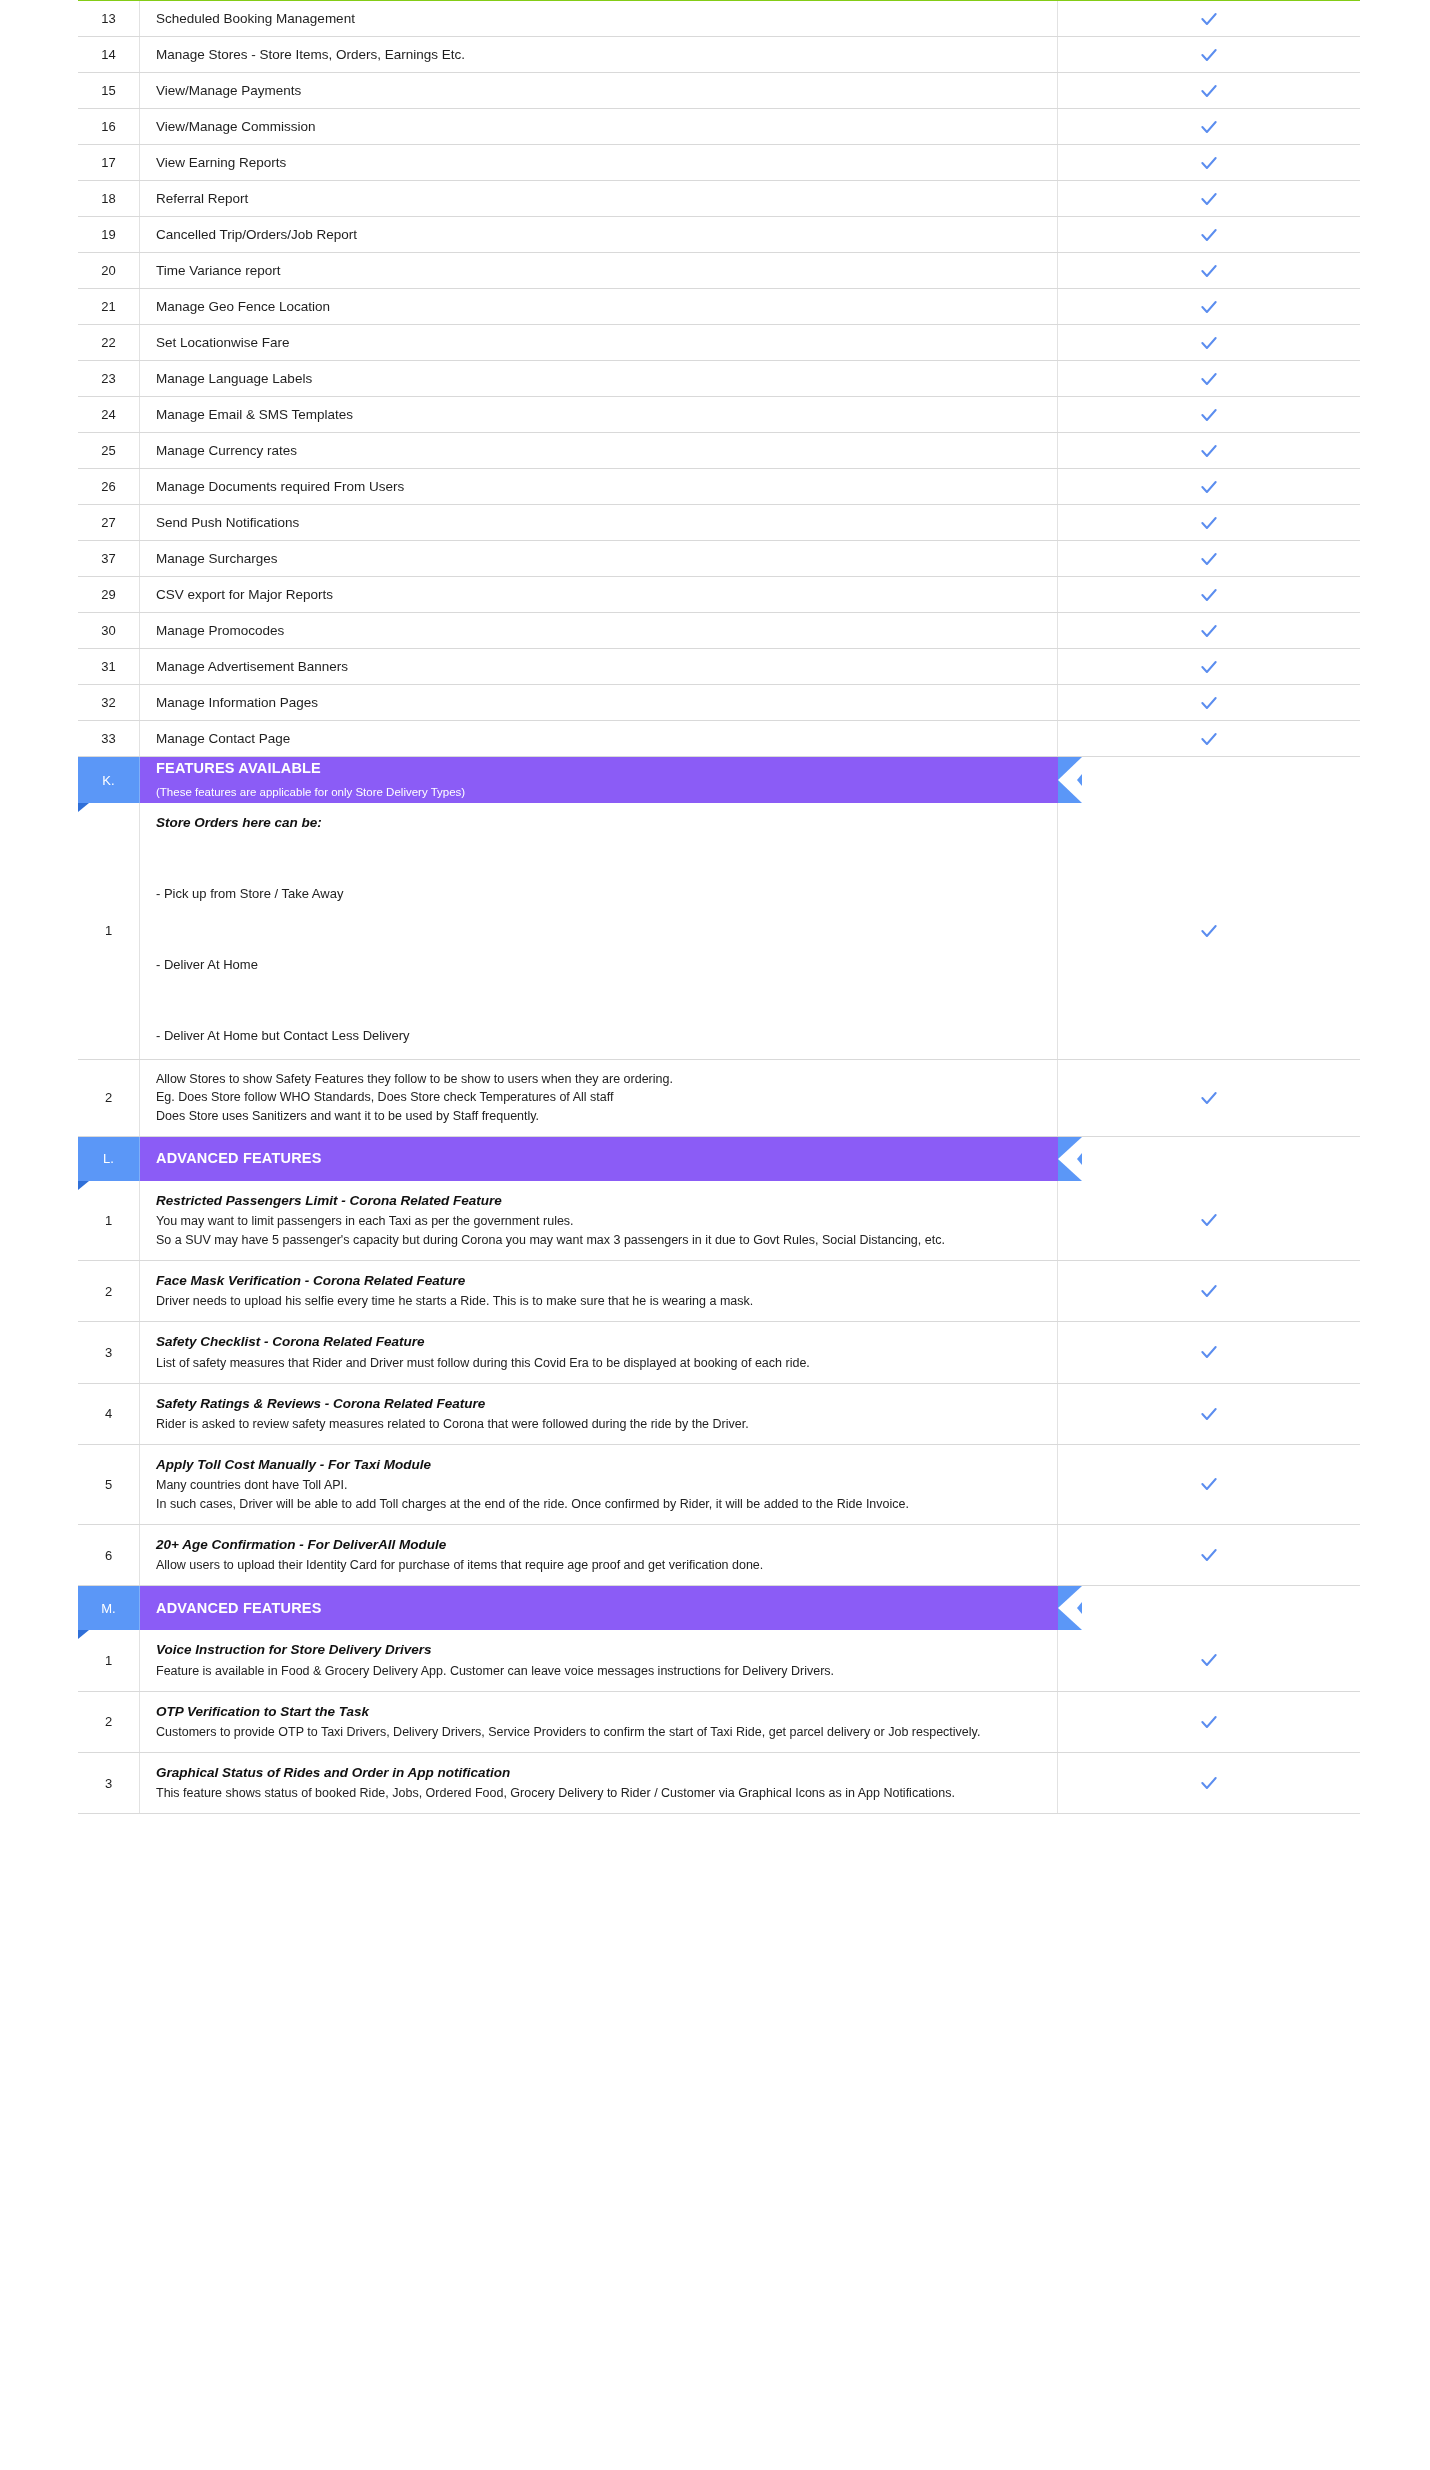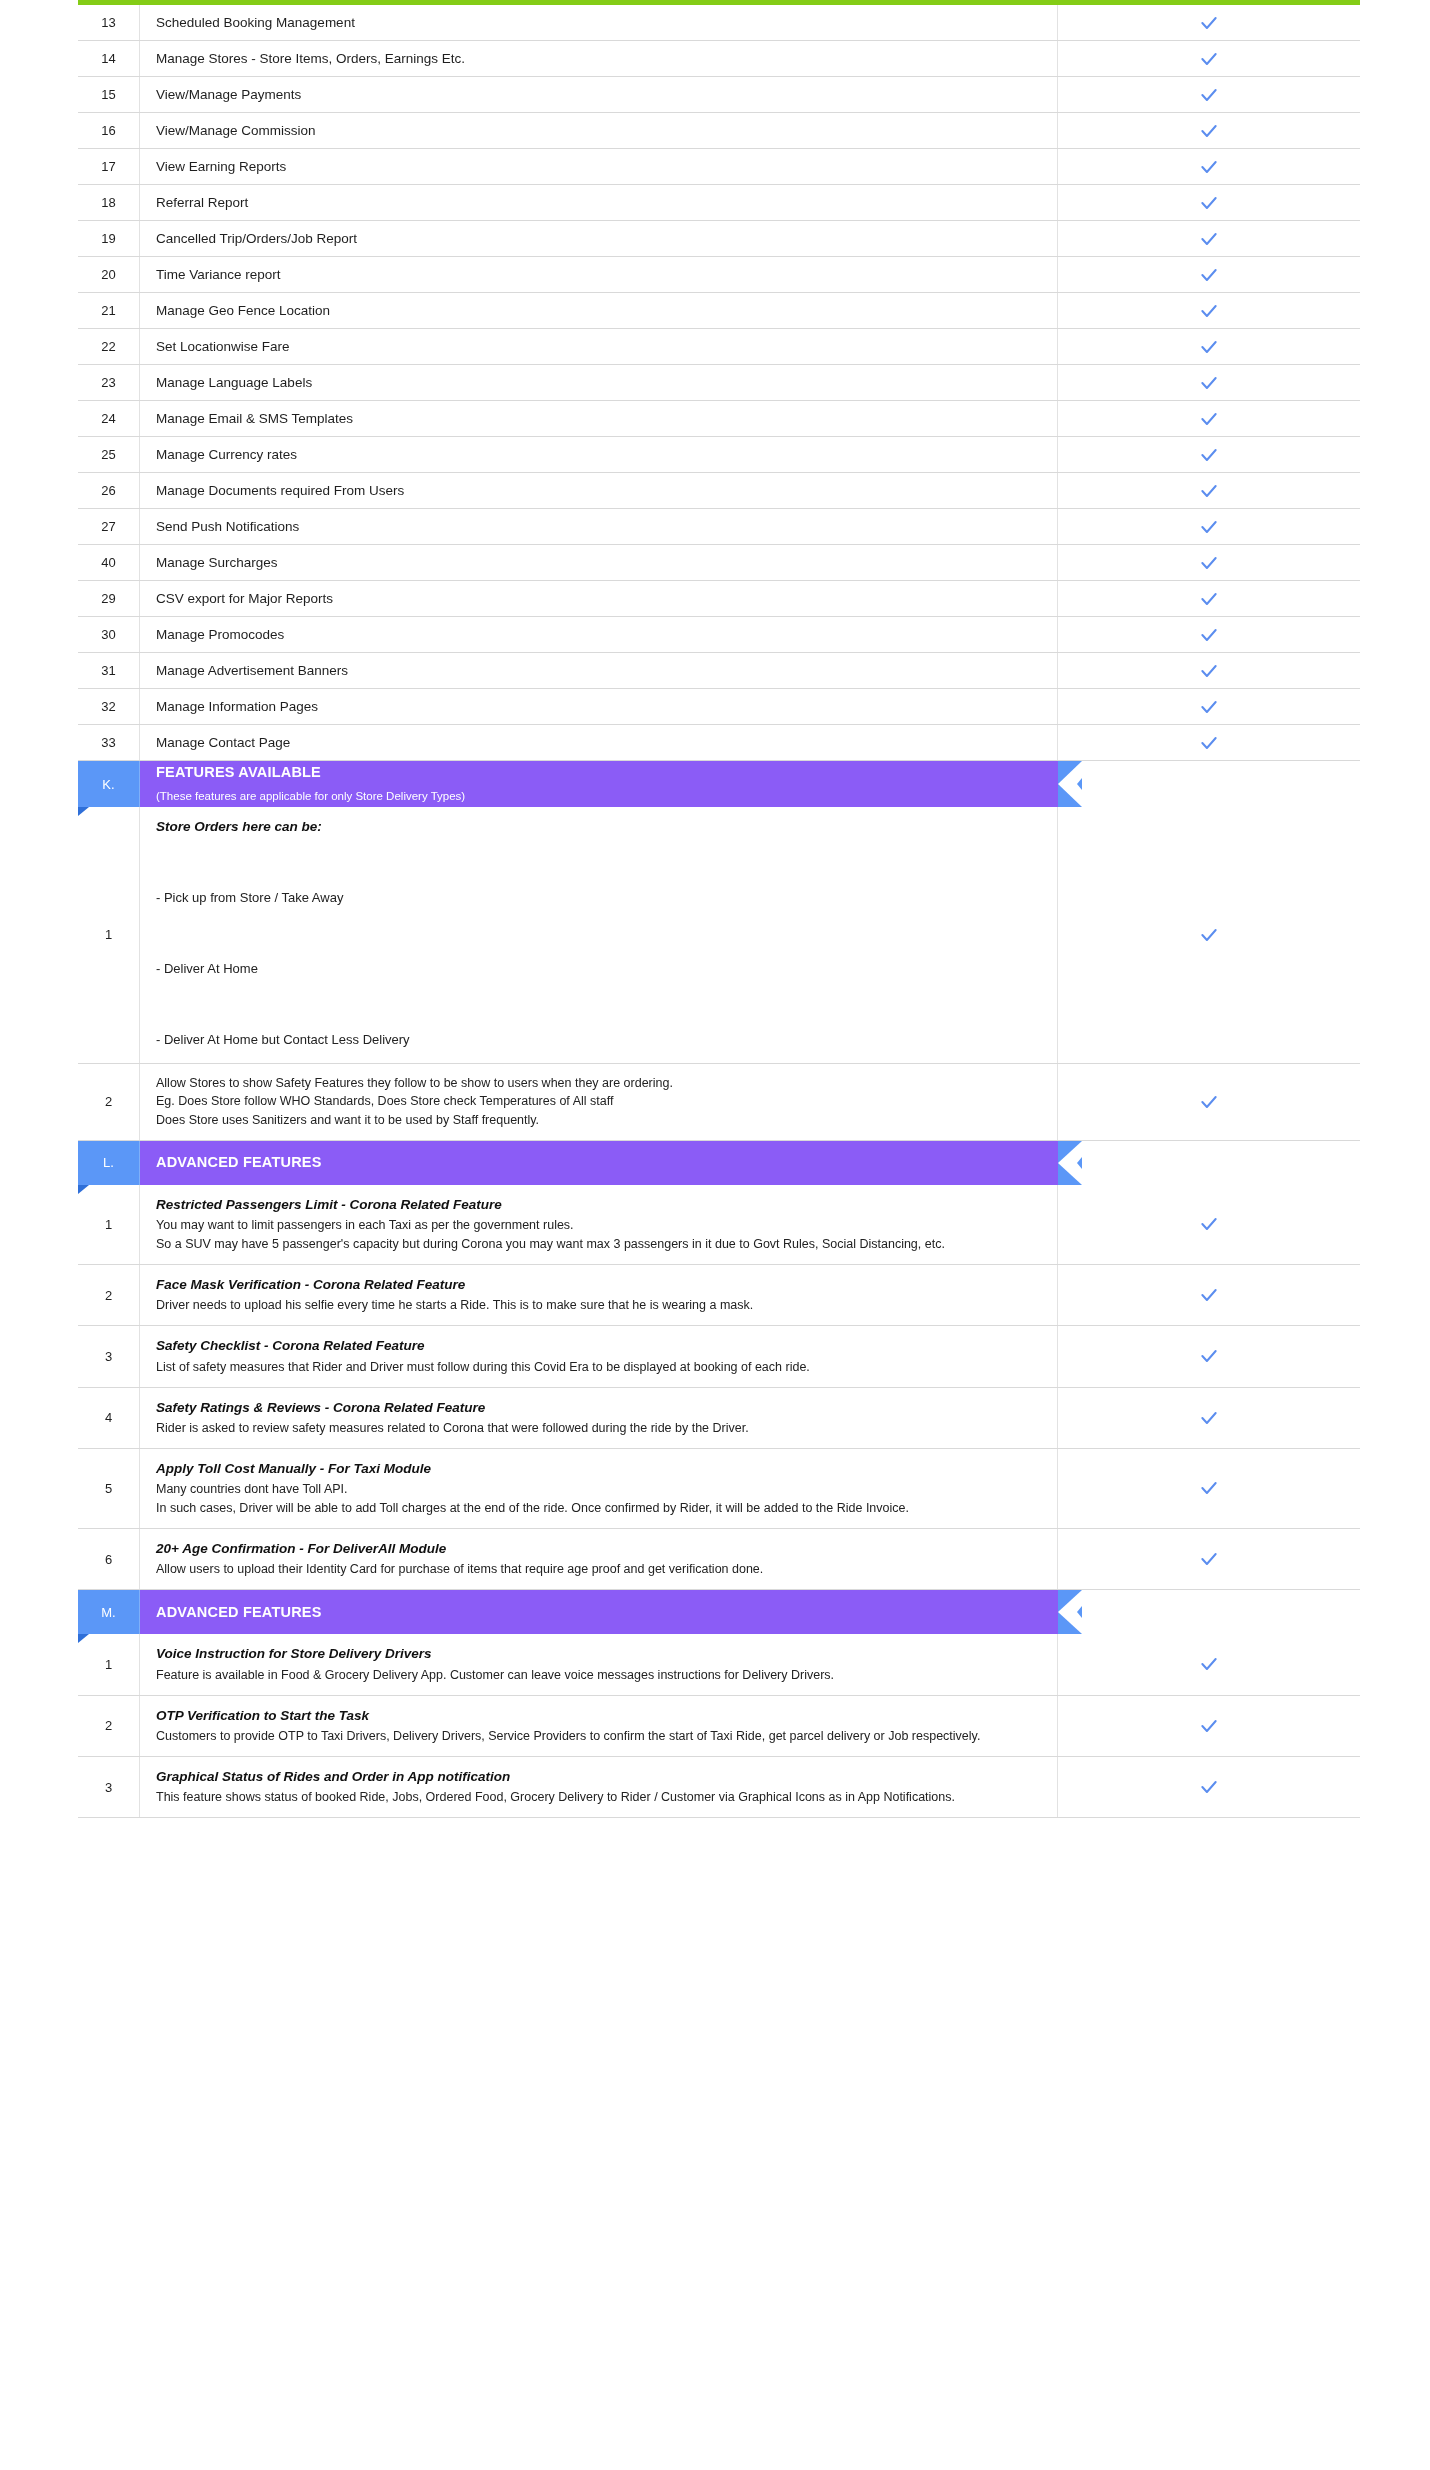--- a/index.html
+++ b/index.html
@@ -14,21 +14,21 @@
     position: relative;
     width: 1430px;
     min-height: 2470px;
     background: #fff;
   }
 
   .table {
     position: relative;
     margin-left: 78px;
     width: 1282px;           
-    border-top: 5px solid #84cc16;
+    border-top: 1px solid #84cc16;
   }
 
   
   .row {
     display: flex;
     align-items: stretch;
     border-bottom: 1px solid #d9d9d9;
     background: #fff;
   }
   .c-num {
@@ -373,21 +373,21 @@
         </div>
         <div class="c-check">
           <span class="check">
             <svg width="20" height="20" viewBox="0 0 24 24" fill="none" stroke="#5b8def" stroke-width="2.4" stroke-linecap="round" stroke-linejoin="round">
               <polyline points="4,12 9.5,18 20,6"></polyline>
             </svg>
           </span>
         </div>
       </div>
       <div class="row simple">
-        <div class="c-num">40</div>
+        <div class="c-num">37</div>
         <div class="c-text">
           <span>Manage Surcharges</span>
         </div>
         <div class="c-check">
           <span class="check">
             <svg width="20" height="20" viewBox="0 0 24 24" fill="none" stroke="#5b8def" stroke-width="2.4" stroke-linecap="round" stroke-linejoin="round">
               <polyline points="4,12 9.5,18 20,6"></polyline>
             </svg>
           </span>
         </div>

